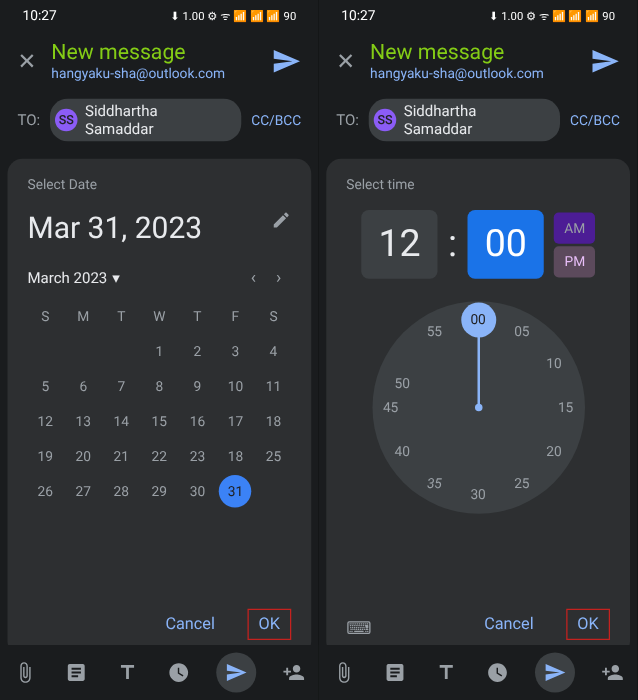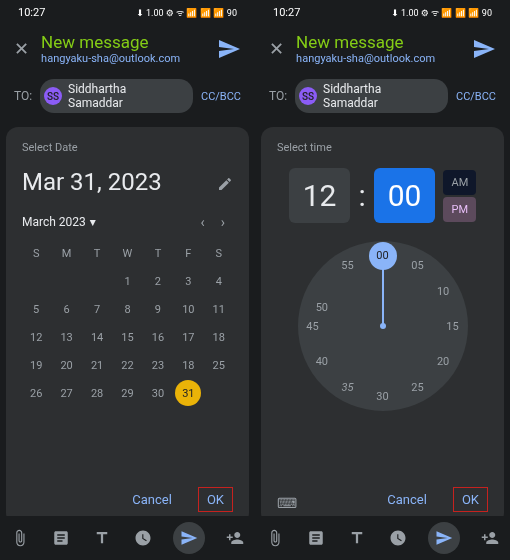--- a/index.html
+++ b/index.html
@@ -13,39 +13,39 @@
 .title{color:#84cc16;font-size:17px;font-weight:400}
 .email{color:#8ab4f8;font-size:11px}
 .send{width:24px;height:24px}
 .torow{display:flex;align-items:center;padding:6px 14px;gap:8px;font-size:12px}
 .tolbl{color:#9aa0a6}
 .chip{background:#3c4043;border-radius:14px;padding:3px 10px 3px 4px;display:flex;align-items:center;gap:6px;font-size:12px;color:#e8eaed}
 .avatar{width:18px;height:18px;border-radius:50%;background:#8b5cf6;display:flex;align-items:center;justify-content:center;font-size:10px;font-weight:500;color:#202124}
 .cc{color:#8ab4f8;margin-left:auto;font-size:11px}
 .dialog{background:#2d2f31;border-radius:12px;margin:8px 6px;padding:14px 16px 12px;height:398px;position:relative}
 .dlgtitle{color:#9aa0a6;font-size:11px;margin-bottom:14px}
-.daterow{display:flex;align-items:flex-end;margin-bottom:18px}
+.daterow{display:flex;align-items:flex-start;margin-bottom:18px}
 .bigdate{color:#e8eaed;font-size:24px;font-weight:400;flex:1}
 .edit{color:#9aa0a6}
 .monthnav{display:flex;align-items:center;margin-bottom:10px}
 .monthlbl{color:#e8eaed;font-size:12px;flex:1;display:flex;align-items:center;gap:4px}
 .navbtn{color:#9aa0a6;padding:0 8px;font-size:14px}
 .cal{display:grid;grid-template-columns:repeat(7,1fr);gap:2px;text-align:center}
 .cal div{height:26px;display:flex;align-items:center;justify-content:center;font-size:11px;color:#9aa0a6}
 .cal .hdr{color:#9aa0a6;font-weight:400}
-.cal .sel{background:#eab308;color:#202124;border-radius:50%;width:26px;margin:0 auto}
+.cal .sel{background:#3b82f6;color:#202124;border-radius:50%;width:26px;margin:0 auto}
 .actions{position:absolute;bottom:12px;right:16px;display:flex;gap:16px;align-items:center}
 .btn{color:#8ab4f8;font-size:13px;padding:6px 10px}
 .ok{border:1.5px solid #c5221f;padding:4px 8px}
 .timerow{display:flex;align-items:center;justify-content:center;gap:8px;margin-bottom:18px}
 .tbox{background:#3c4043;border-radius:6px;padding:10px 14px;font-size:30px;color:#e8eaed;min-width:58px;text-align:center}
 .tbox.act{background:#1a73e8;color:#fff}
 .colon{color:#e8eaed;font-size:30px}
 .ampm{display:flex;flex-direction:column;gap:2px}
-.apbtn{background:#0f172a;color:#9aa0a6;font-size:11px;padding:6px 8px;border-radius:4px;text-align:center}
+.apbtn{background:#4c1d95;color:#9aa0a6;font-size:11px;padding:6px 8px;border-radius:4px;text-align:center}
 .apbtn.act{background:#5c4a5c;color:#e8bef8}
 .clock{width:170px;height:170px;background:#3c4043;border-radius:50%;margin:0 auto;position:relative}
 .tick{position:absolute;width:24px;text-align:center;font-size:11px;color:#9aa0a6;transform:translate(-50%,-50%)}
 .tick.sel2{background:#8ab4f8;color:#202124;border-radius:50%;width:28px;height:28px;line-height:28px}
 .hand{position:absolute;left:50%;top:50%;width:2px;height:68px;background:#8ab4f8;transform-origin:top center;transform:translateX(-50%) rotate(180deg)}
 .cdot{position:absolute;left:50%;top:50%;width:6px;height:6px;background:#8ab4f8;border-radius:50%;transform:translate(-50%,-50%)}
 .kbd{position:absolute;bottom:14px;left:16px;color:#9aa0a6;font-size:14px}
 .btmbar{position:absolute;bottom:0;left:0;right:0;height:44px;background:#1a1c1e;display:flex;justify-content:space-around;align-items:center}
 .bicon{color:#9aa0a6;width:22px;height:22px;display:flex;align-items:center;justify-content:center}
 .bicon.act2{background:#3c4043;border-radius:50%;width:32px;height:32px;color:#8ab4f8}

